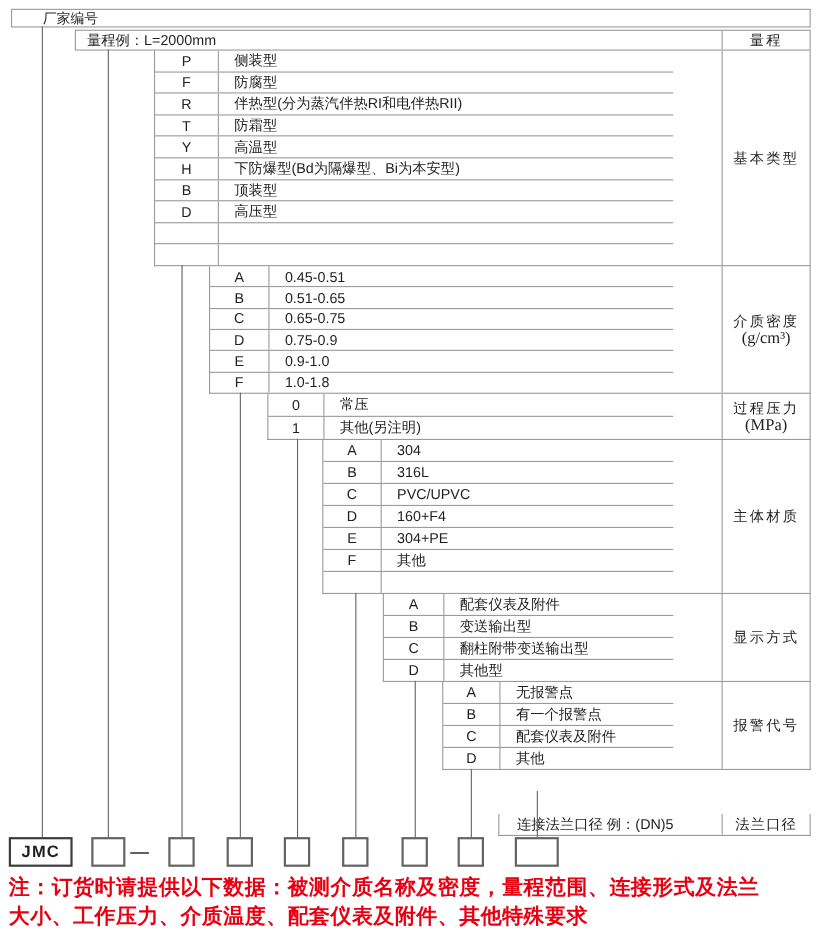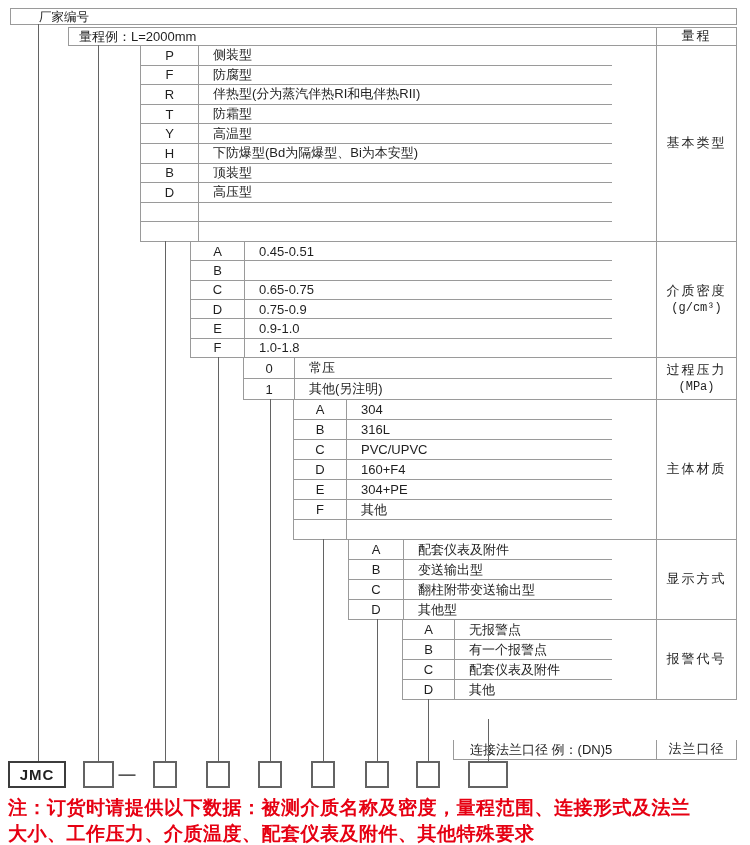--- a/index.html
+++ b/index.html
@@ -34,24 +34,24 @@
     display:flex;align-items:center;justify-content:center;
     font-size:13px;flex:none;
   }
   .desc{
     flex:1;display:flex;align-items:center;padding-left:14px;
     font-size:13px;white-space:nowrap;overflow:hidden;
   }
   .lbl{
     width:79px;flex:none;border-left:1px solid var(--ln);
     display:flex;flex-direction:column;align-items:center;justify-content:center;
-    font-family:Liberation Mono, monospace;font-size:13px;letter-spacing:2px;
+    font-family:Liberation Serif, serif;font-size:13px;letter-spacing:2px;
     text-align:center;line-height:17px;
   }
-  .lbl .unit{font-size:12px;letter-spacing:0;}
+  .lbl .unit{font-size:15px;letter-spacing:0;}
   
   .vline{position:absolute;width:1px;background:var(--dk);}
   
   .mbox{
     position:absolute;box-sizing:border-box;border:2px solid var(--dk);
     background:#fff;top:761px;height:27px;
   }
   .mbox.jmc{
     border-color:#3c3c3c;display:flex;align-items:center;justify-content:center;
     font-size:15px;font-weight:bold;letter-spacing:1px;
@@ -130,20 +130,21 @@
 </div>
 
 <div class="section nt" style="left:190px;top:242px;width:547px;height:116px;--cw:53px">
   <div class="tbl">
     <div class="trow">
         <div class="code">A</div>
         <div class="desc">0.45-0.51</div>
       </div>
     <div class="trow">
         <div class="code">B</div>
+        <div class="desc">0.51-0.65</div>
       </div>
     <div class="trow">
         <div class="code">C</div>
         <div class="desc">0.65-0.75</div>
       </div>
     <div class="trow">
         <div class="code">D</div>
         <div class="desc">0.75-0.9</div>
       </div>
     <div class="trow">

